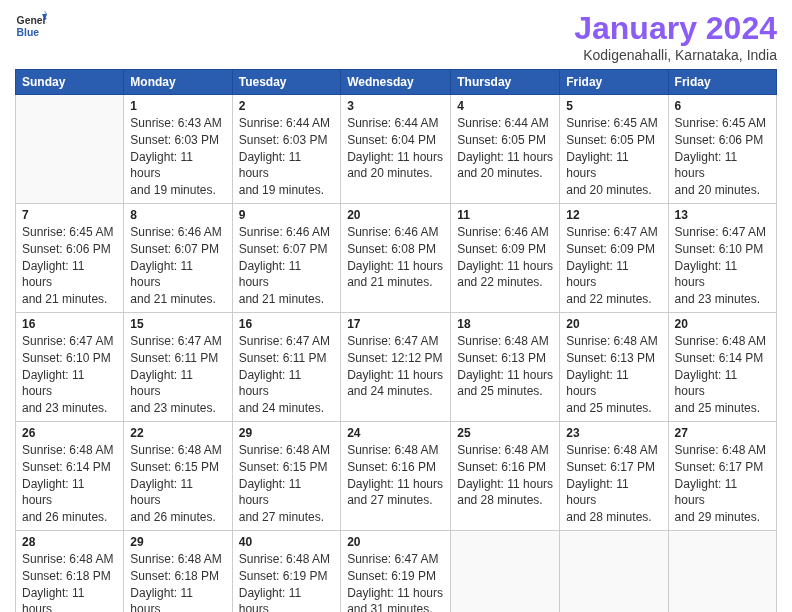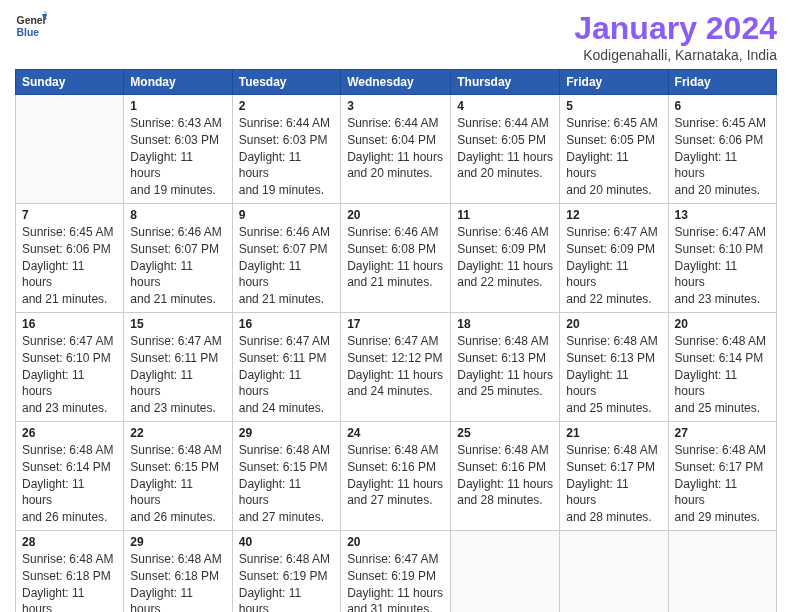--- a/index.html
+++ b/index.html
@@ -348,21 +348,21 @@
           <td>
             <span class="day-num">25</span>
             <div class="day-info">
               <span>Sunrise: 6:48 AM</span>
               <span>Sunset: 6:16 PM</span>
               <span>Daylight: 11 hours</span>
               <span>and 28 minutes.</span>
             </div>
           </td>
           <td>
-            <span class="day-num">21</span>
+            <span class="day-num">23</span>
             <div class="day-info">
               <span>Sunrise: 6:48 AM</span>
               <span>Sunset: 6:17 PM</span>
               <span>Daylight: 11 hours</span>
               <span>and 28 minutes.</span>
             </div>
           </td>
           <td>
             <span class="day-num">27</span>
             <div class="day-info">

